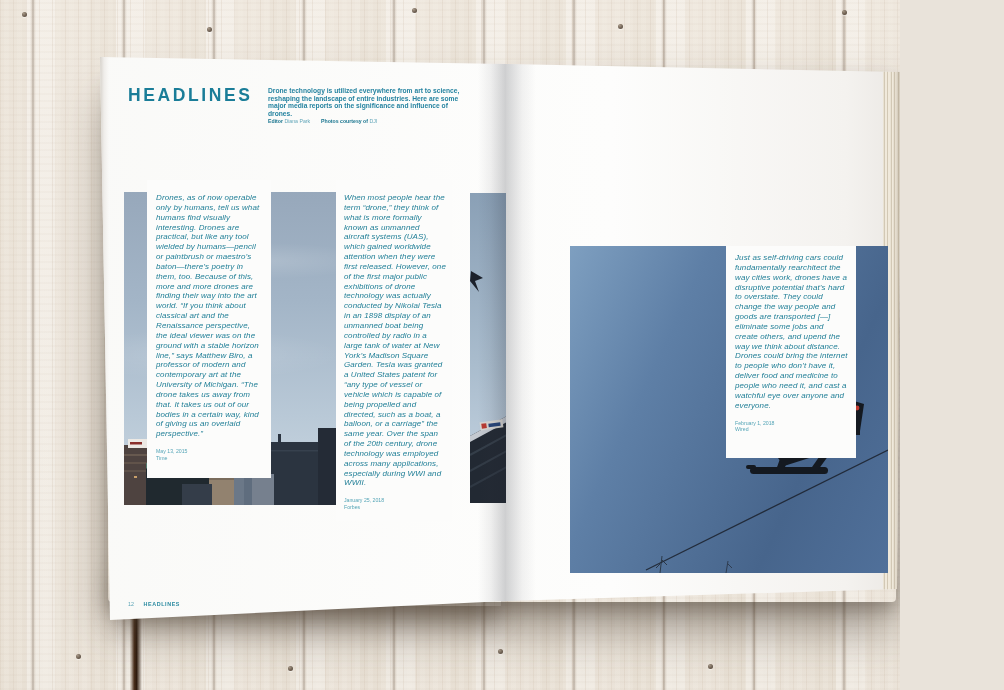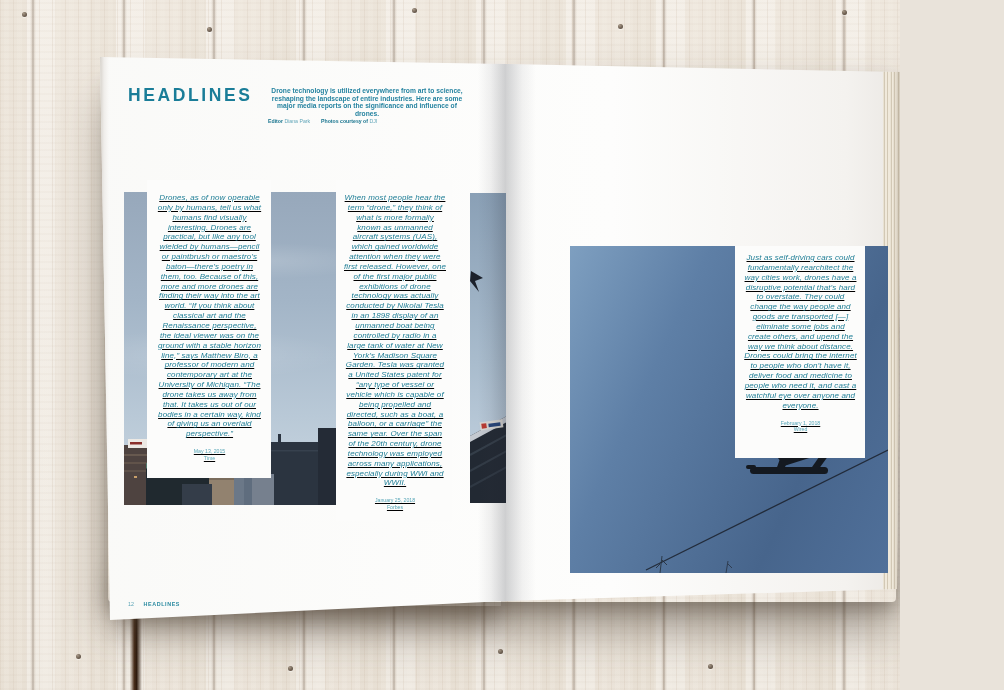--- a/index.html
+++ b/index.html
@@ -1,17 +1,17 @@
 <!DOCTYPE html>
 <html><head>
 <meta charset="utf-8">
 <style>
   html,body{margin:0;padding:0;}
   body{width:1004px;height:690px;overflow:hidden;font-family:"Liberation Sans",sans-serif;background:#e9e3da;}
-  .scene{position:relative;width:900px;height:690px;overflow:hidden;text-align:center;}
+  .scene{position:relative;width:900px;height:690px;overflow:hidden;}
 
   
   .wood{position:absolute;inset:0;
     background:
       repeating-linear-gradient(0deg, rgba(180,160,140,0.05) 0 2px, rgba(255,255,255,0) 2px 7px),
       repeating-linear-gradient(90deg, rgba(214,200,184,0.30) 0 1px, rgba(255,255,255,0) 1px 4px, rgba(244,239,231,0.25) 4px 9px, rgba(255,255,255,0) 9px 13px),
       repeating-linear-gradient(90deg, rgba(233,224,211,0.55) 0 26px, rgba(248,244,238,0.55) 26px 55px, rgba(238,230,219,0.55) 55px 90px),
       linear-gradient(180deg,#f0eae2 0%,#ece6dd 55%,#e7e0d6 100%);}
   .seam{position:absolute;top:0;bottom:0;width:6px;
     background:linear-gradient(90deg, rgba(120,100,80,0) 0%, rgba(130,105,82,0.18) 30%, rgba(92,70,50,0.38) 50%, rgba(150,128,105,0.20) 70%, rgba(120,100,80,0) 100%);}
@@ -59,24 +59,24 @@
   .clouds{position:absolute;inset:0;
     background:
       radial-gradient(ellipse 160px 26px at 62% 22%, rgba(255,255,255,0.16), rgba(255,255,255,0) 70%),
       radial-gradient(ellipse 200px 36px at 35% 52%, rgba(255,255,255,0.14), rgba(255,255,255,0) 70%);}
   .photoB{position:absolute;left:470px;top:193px;width:97px;height:310px;overflow:hidden;
     background:linear-gradient(180deg,#8aa0b6 0%,#a9bccd 55%,#c0cfdd 88%);}
   .photoC{position:absolute;left:570px;top:246px;width:318px;height:327px;overflow:hidden;
     background:linear-gradient(115deg,#7e9fc0 0%,#5e7fa6 30%,#47658c 72%,#50709a 100%);}
   .photo-svg{position:absolute;inset:0;width:100%;height:100%;}
 
-  .textbox{position:absolute;background:#fcfcfb;box-sizing:border-box;text-decoration:underline;}
+  .textbox{position:absolute;background:#fcfcfb;box-sizing:border-box;}
   .box1{left:147px;top:180px;width:124px;height:298px;padding:13px 8px 0 9px;}
   .box2{left:336px;top:180px;width:116px;height:341px;padding:13px 6px 0 8px;}
-  .box3{left:156px;top:0;width:130px;height:212px;padding:7px 8px 0 9px;margin-left:9px;}
+  .box3{left:156px;top:0;width:130px;height:212px;padding:7px 8px 0 9px;}
   .article{font-size:8px;line-height:9.85px;font-style:italic;color:#1f7e96;letter-spacing:0.1px;}
   .credit{margin-top:9px;font-size:5.2px;line-height:6.6px;font-style:normal;color:#55a5b7;}
 
   .footerL{position:absolute;left:128px;top:601px;font-size:5.4px;color:#2a8aa0;}
   .footerL .num{color:#5ba4b6;}
   .footerL .sec{margin-left:8px;letter-spacing:0.6px;font-weight:bold;}
   .footerR{position:absolute;left:858px;top:590px;font-size:5.4px;color:#5ba4b6;}
 
   .watermark{position:absolute;left:962px;top:450px;height:240px;width:24px;
     writing-mode:vertical-rl;transform:rotate(180deg);

